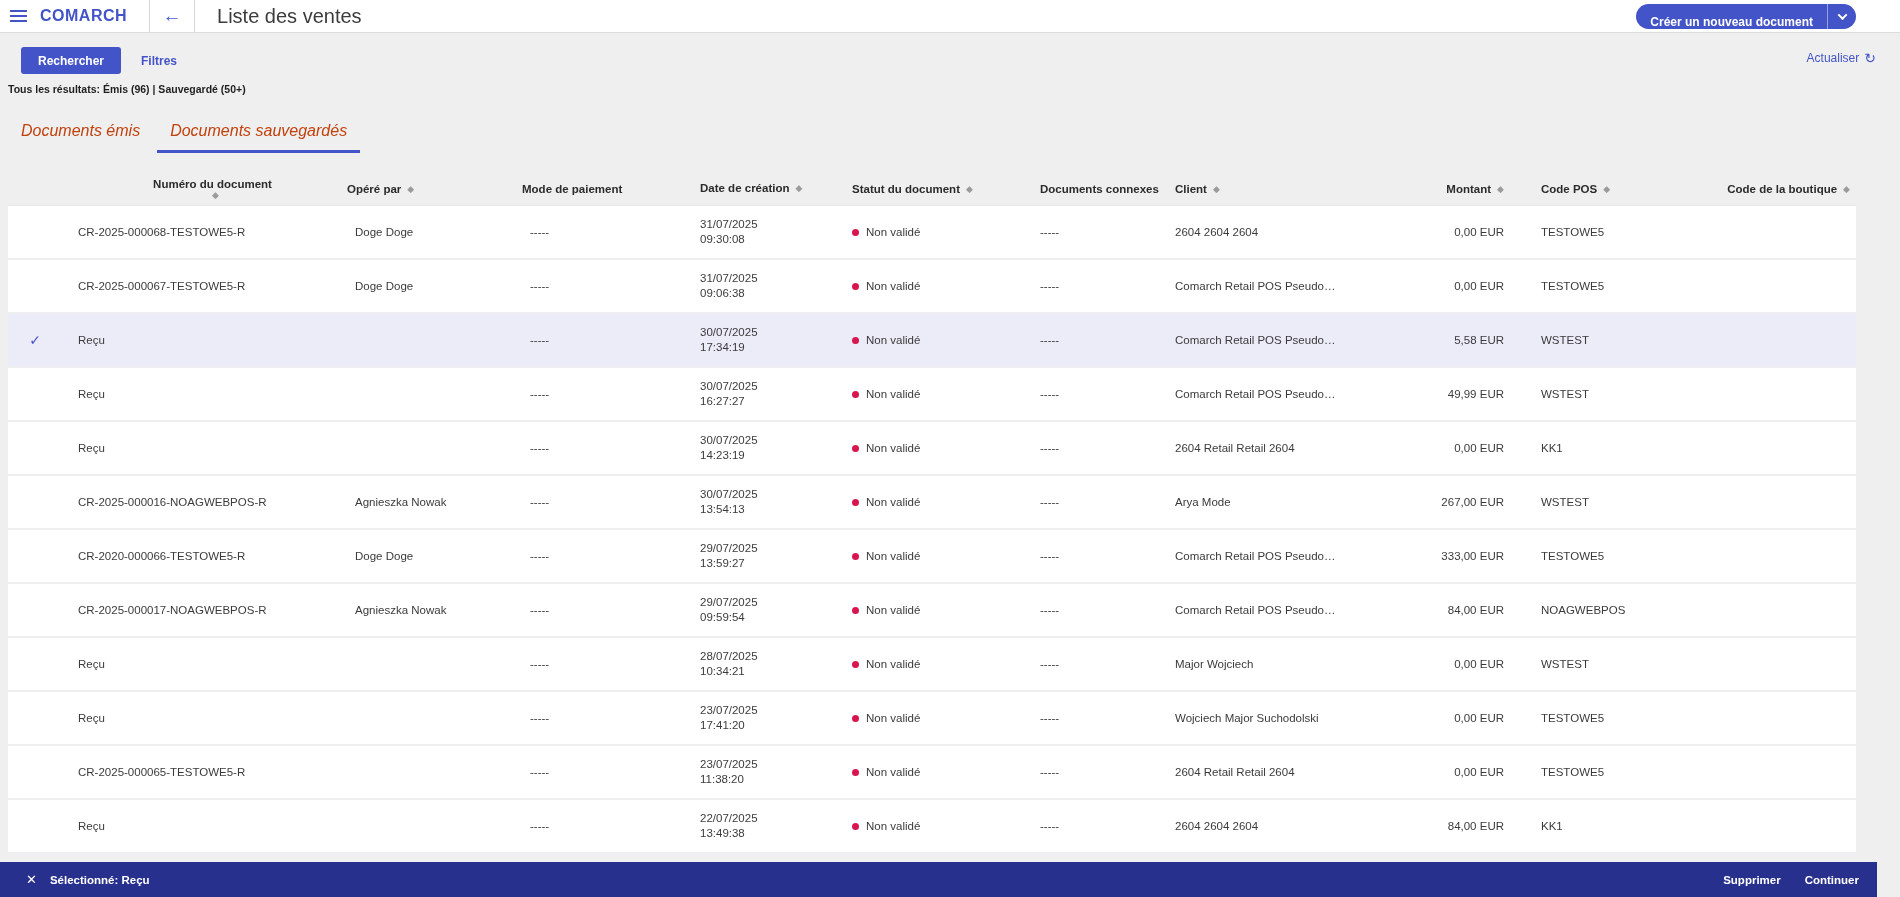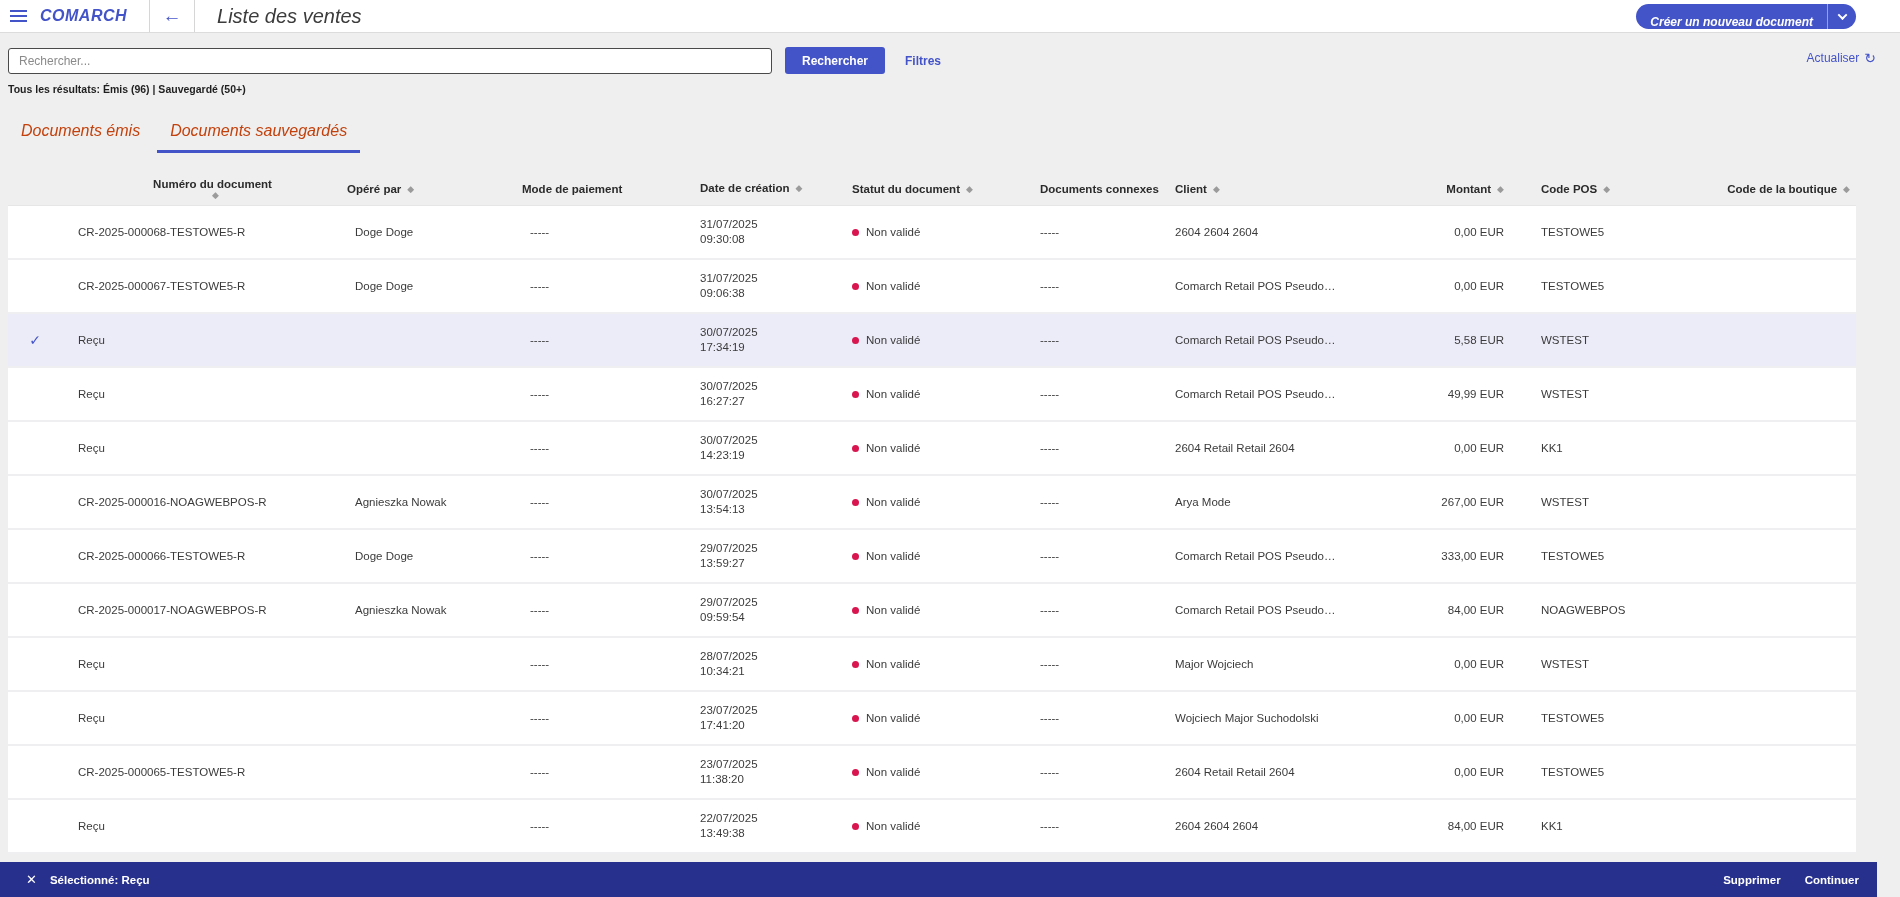--- a/index.html
+++ b/index.html
@@ -10,21 +10,21 @@
     color: #3b3b3b;
     --accent: #4353c8;
     --selbar: #28308d;
     --dot: #d9154f;
     --rowsel: #ecebf8;
   }
 
   
   .app-header {
     height: 33px; background: #ffffff; border-bottom: 1px solid #dcdcdc;
-    display: flex; align-items: stretch; position: relative; font-style: italic;
+    display: flex; align-items: stretch; position: relative;
   }
   .burger { width: 40px; display: flex; flex-direction: column; justify-content: center; gap: 3px; padding-left: 10px; cursor: pointer; }
   .burger span { display: block; width: 17px; height: 2px; background: var(--accent); }
   .logo { display: flex; align-items: center; font-weight: bold; font-size: 16px; letter-spacing: 0.5px; color: var(--accent); padding-right: 22px; }
   .vdiv { width: 1px; background: #d6d6d6; }
   .back-btn { width: 44px; display: flex; align-items: center; justify-content: center; color: var(--accent); font-size: 19px; cursor: pointer; }
   .page-title { display: flex; align-items: center; padding-left: 22px; font-size: 20px; color: #3c3c3c; }
   .create-btn {
     position: absolute; right: 44px; top: 4px; height: 25px;
     background: var(--accent); color: #fff; border-radius: 13px;
@@ -112,21 +112,20 @@
     <span class="lbl">Créer un nouveau document</span>
     <span class="bdiv"></span>
     <span class="dd">
         <span class="chev"></span>
       </span>
   </div>
 </div>
 
 <div class="toolbar">
   <div class="search-row">
-    <input class="search-input" type="text" placeholder="Rechercher..." style="">
     <button class="search-btn">Rechercher</button>
     <span class="filters-link">Filtres</span>
   </div>
   <div class="refresh-link">
     <span>Actualiser</span>
     <span class="refresh-icon">↻</span>
   </div>
   <div class="results-line">Tous les résultats: Émis (96) | Sauvegardé (50+)</div>
 </div>
 
@@ -287,21 +286,21 @@
           <span>Non validé</span>
         </div>
         <div class="cell c-related">-----</div>
         <div class="cell c-client">Arya Mode</div>
         <div class="cell c-amount">267,00 EUR</div>
         <div class="cell c-pos">WSTEST</div>
         <div class="cell c-shop"></div>
       </div>
       <div class="trow">
         <div class="cell c-check"></div>
-        <div class="cell c-num">CR-2025-000066-TESTOWE5-R</div>
+        <div class="cell c-num">CR-2020-000066-TESTOWE5-R</div>
         <div class="cell c-operator">Doge Doge</div>
         <div class="cell c-payment">-----</div>
         <div class="cell c-date">
           <div>29/07/2025</div>
           <div>13:59:27</div>
         </div>
         <div class="cell c-status">
           <span class="dot"></span>
           <span>Non validé</span>
         </div>

